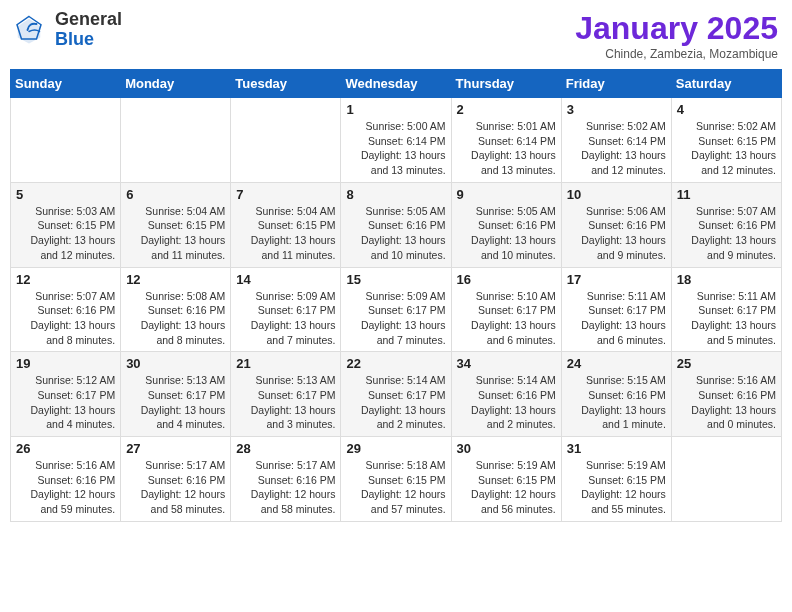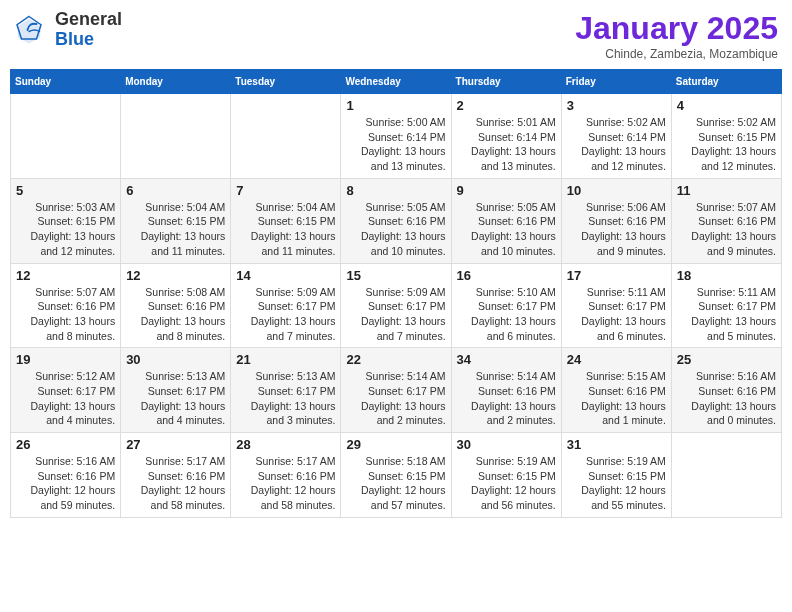--- a/index.html
+++ b/index.html
@@ -47,21 +47,21 @@
       color: #555;
     }
     .calendar {
       width: 100%;
       border-collapse: collapse;
       border: 1px solid #ccc;
     }
     .calendar th {
       background-color: #1565C0;
       color: #fff;
-      font-size: 10px;
+      font-size: 13px;
       font-weight: bold;
       padding: 6px 4px;
       text-align: left;
       border: 1px solid #1565C0;
     }
     .calendar td {
       vertical-align: top;
       border: 1px solid #ddd;
       padding: 4px 5px;
       width: 14.28%;

